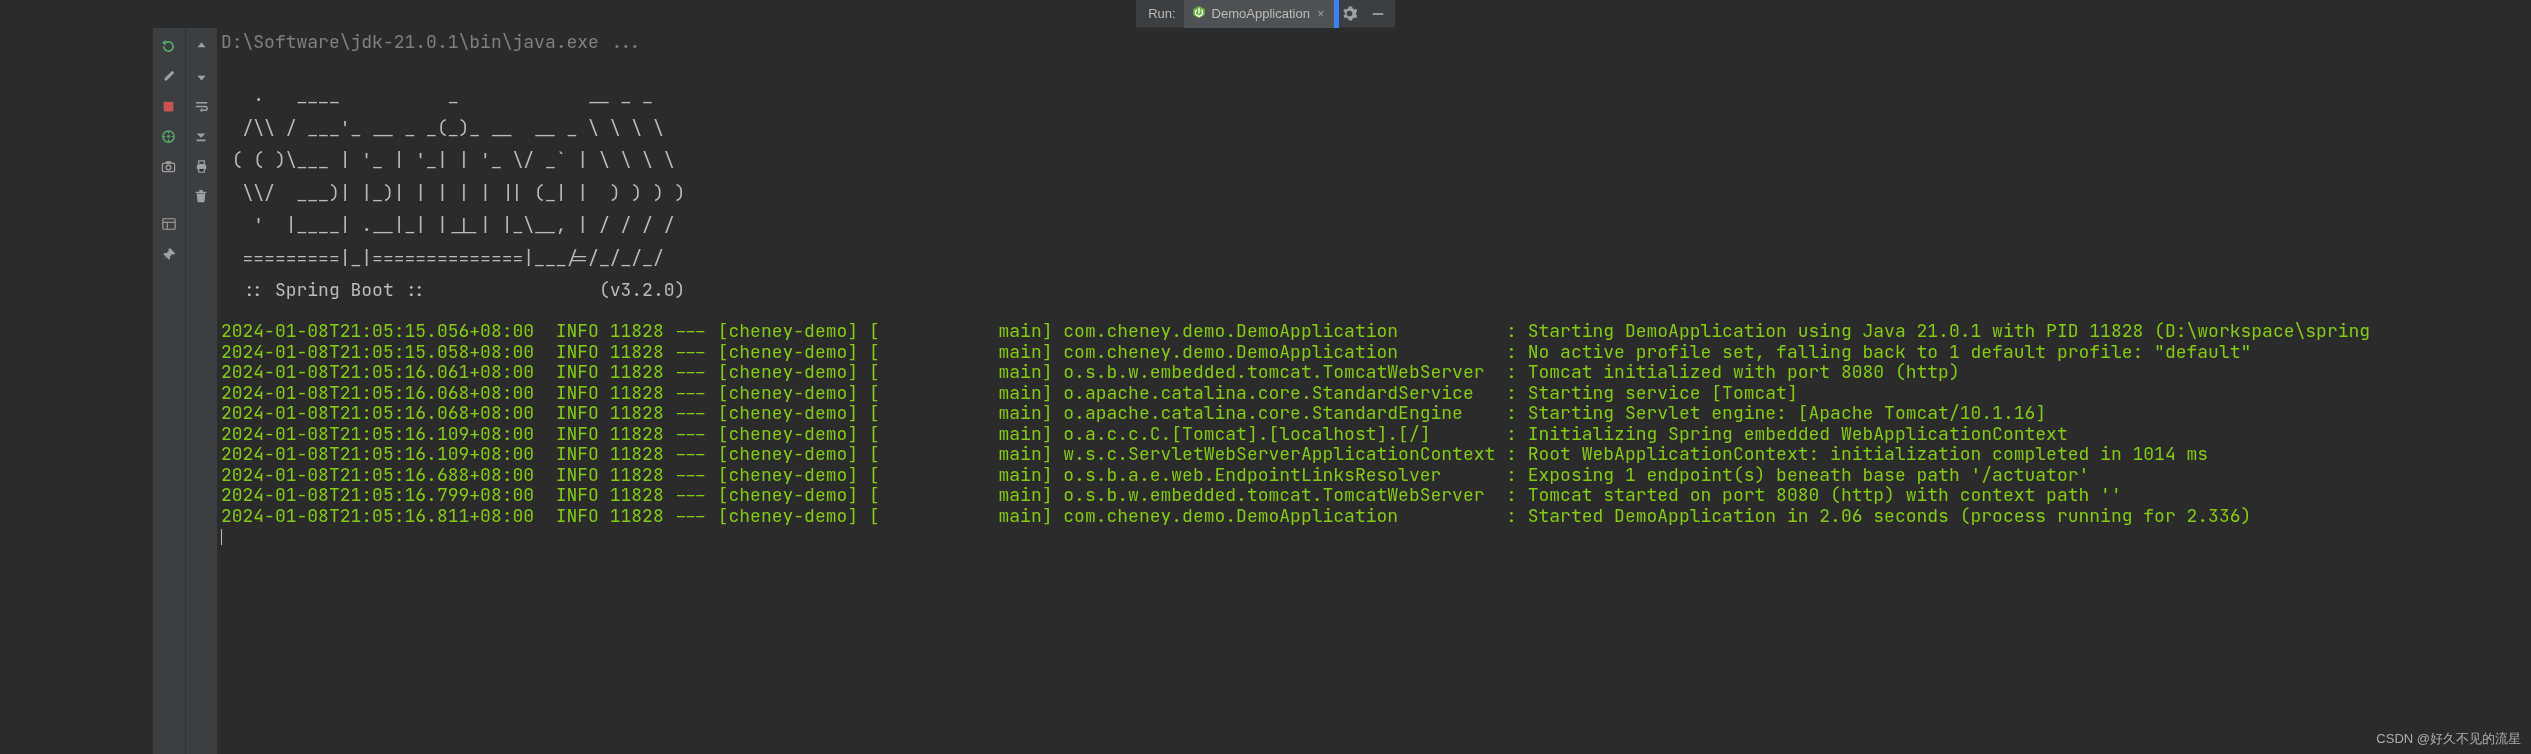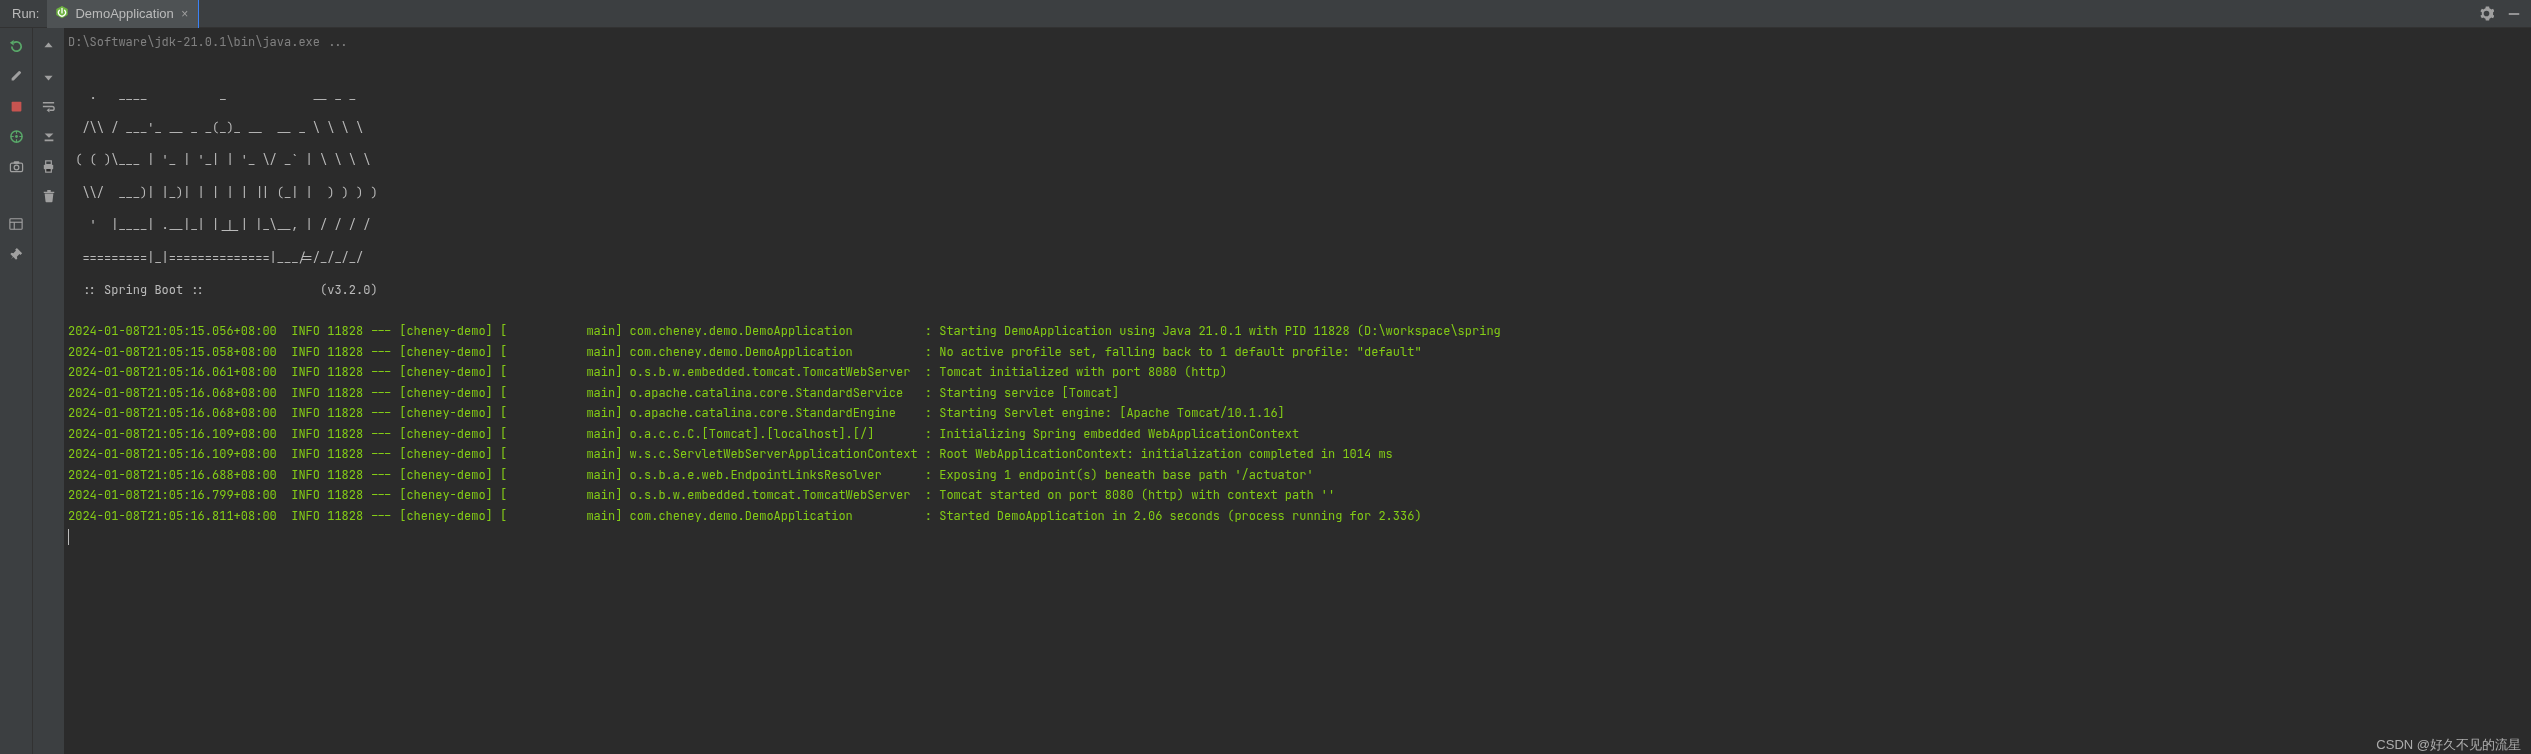--- a/index.html
+++ b/index.html
@@ -3,70 +3,70 @@
 <meta charset="utf-8">
 <style>
 * { margin: 0; padding: 0; box-sizing: border-box; }
 body {
   font-family: "Segoe UI", Arial, sans-serif;
   background: #2b2b2b;
   color: #bbb;
   font-size: 12px;
   overflow: hidden;
 }
-.root { display: flex; flex-direction: column; height: 754px; width: 2531px; }
+.root { display: flex; flex-direction: column; height: 754px; width: 2531px; align-items: center; }
 .header {
   display: flex;
   align-items: center;
   height: 28px;
   background: #3c3f41;
   border-bottom: 1px solid #323232;
 }
 .run-label { padding: 0 8px 0 12px; color: #bbbbbb; font-size: 13px; }
 .tab {
   display: flex;
   align-items: center;
   height: 28px;
   padding: 0 8px;
   background: #4e5254;
-  border-right: 1px solid #3b82f6;
+  border-right: 5px solid #3b82f6;
   gap: 6px;
 }
 .tab-icon svg { width: 14px; height: 14px; }
 .tab-label { color: #bbbbbb; font-size: 13px; }
 .tab-close { width: 10px; height: 10px; display:flex; align-items:center; justify-content:center; color:#a0a0a0; font-size:12px; }
 .header-spacer { flex: 1; }
 .header-icon { width: 22px; height: 22px; display:flex; align-items:center; justify-content:center; margin-right: 6px; color:#a0a0a0; }
 .body { flex: 1; display: flex; background: #2b2b2b; }
 .gutter { width: 32px; background: #3c3f41; display: flex; flex-direction: column; align-items: center; padding-top: 6px; }
 .gutter2 { width: 32px; background: #3c3f41; display: flex; flex-direction: column; align-items: center; padding-top: 6px; border-left:1px solid #323232;}
 .gbtn { width: 24px; height: 24px; margin-bottom: 6px; display:flex; align-items:center; justify-content:center; border-radius: 3px; color:#a9b7c6;}
 .console {
   flex: 1;
   background: #2b2b2b;
   font-family: "JetBrains Mono","Consolas",monospace;
-  font-size: 12px;
+  font-size: 18px;
   line-height: 20.5px;
   color: #bbbbbb;
   padding: 4px 8px 4px 4px;
   white-space: pre;
   overflow: hidden;
   position: relative;
 }
 .cmd-line { color: #808080; }
 .ascii { color: #bbbbbb; margin-top: 12px; }
 .log-row { color: #84cc16; }
 .cursor {
   display:inline-block; width:1px; height:16px; background:#bbbbbb;
   vertical-align:middle; margin-left:0px;
 }
 .watermark {
   position: fixed;
   right: 10px;
-  bottom: 0;
+  bottom: 6px;
   color: #d8d8d8;
   font-size: 13px;
   font-family: "Microsoft YaHei", Arial, sans-serif;
   opacity: 0.75;
   pointer-events: none;
 }
 </style>
 </head>
 <body>
 

